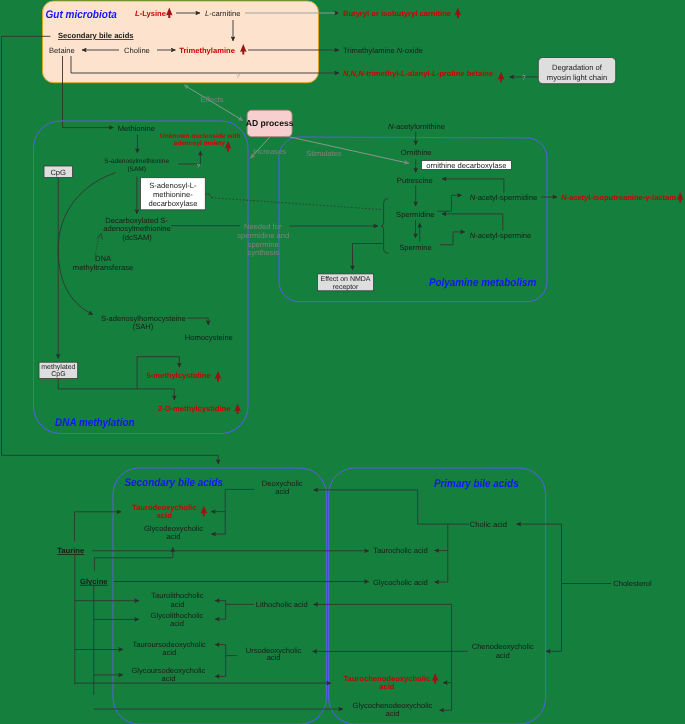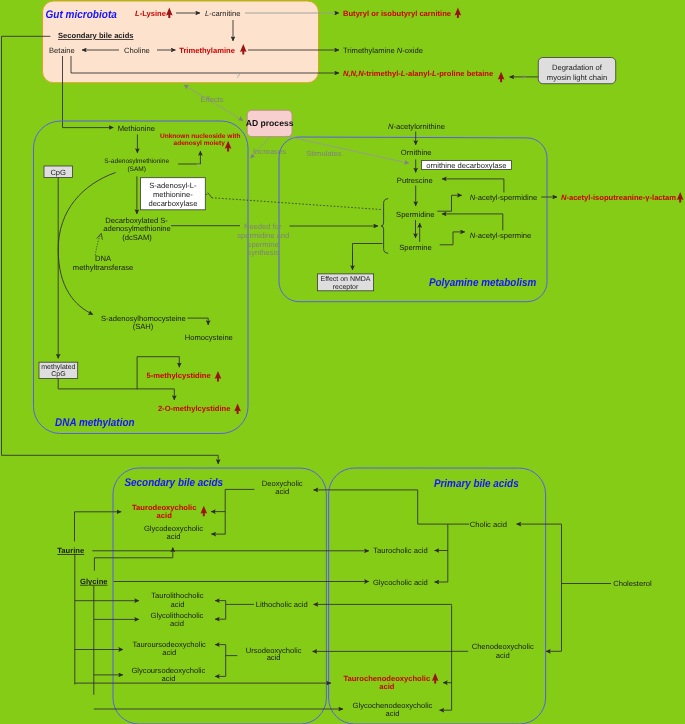--- a/index.html
+++ b/index.html
@@ -1,17 +1,17 @@
 <!DOCTYPE html>
 <html><head>
 <meta charset="utf-8">
 <style>
   html,body{margin:0;padding:0;background:#ffffff;}
   body{width:685px;height:724px;font-family:"Liberation Sans",sans-serif;}
-  #root{position:relative;width:685px;height:724px;overflow:hidden;background:#84cc16;}
+  #root{position:relative;width:685px;height:724px;overflow:hidden;background:#15803d;}
   svg#fig{display:block;}
   text{font-family:"Liberation Sans",sans-serif;fill:#1a1a1a;-webkit-font-smoothing:antialiased;}
   svg{shape-rendering:geometricPrecision;text-rendering:geometricPrecision;transform:translateZ(0);}
   .lbl{font-size:7.6px;}
   .red{fill:#cc0000;font-weight:bold;font-size:7.6px;}
   .secname{fill:#1414ff;font-weight:bold;font-style:italic;font-size:11.2px;}
   .gray{fill:#808080;font-size:7.6px;}
   .ln{stroke:#333333;stroke-width:0.9;fill:none;}
   .lngray{stroke:#999999;stroke-width:0.9;fill:none;}
   .box{fill:#dedede;stroke:#3a3a3a;stroke-width:0.8;}

